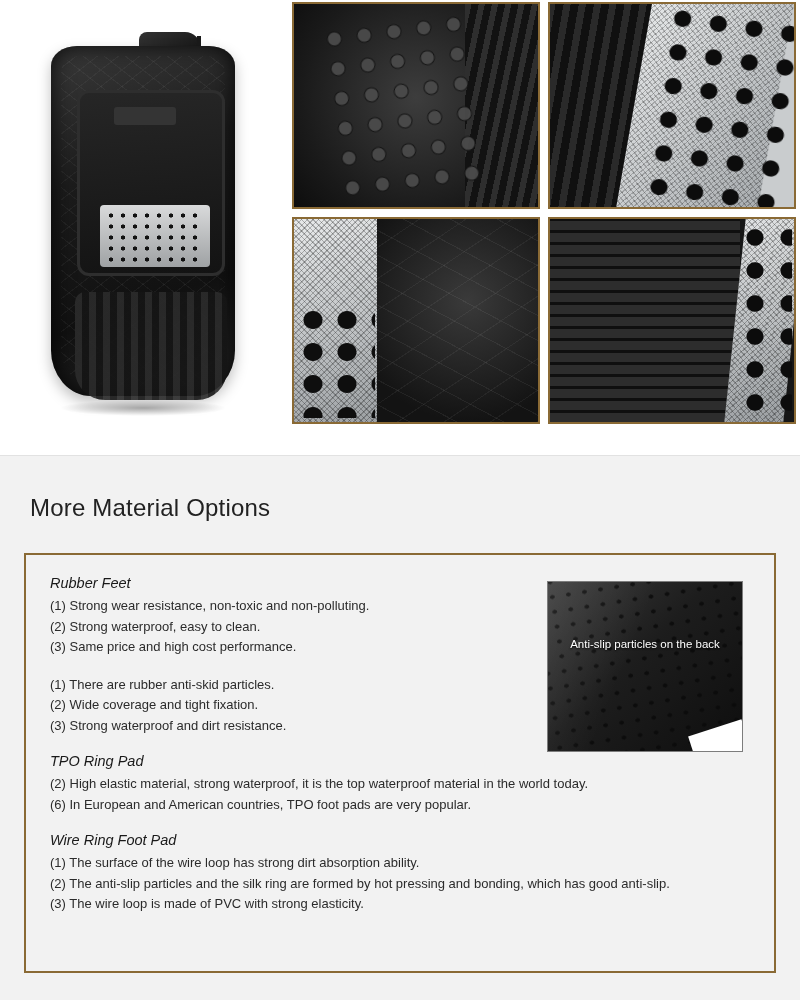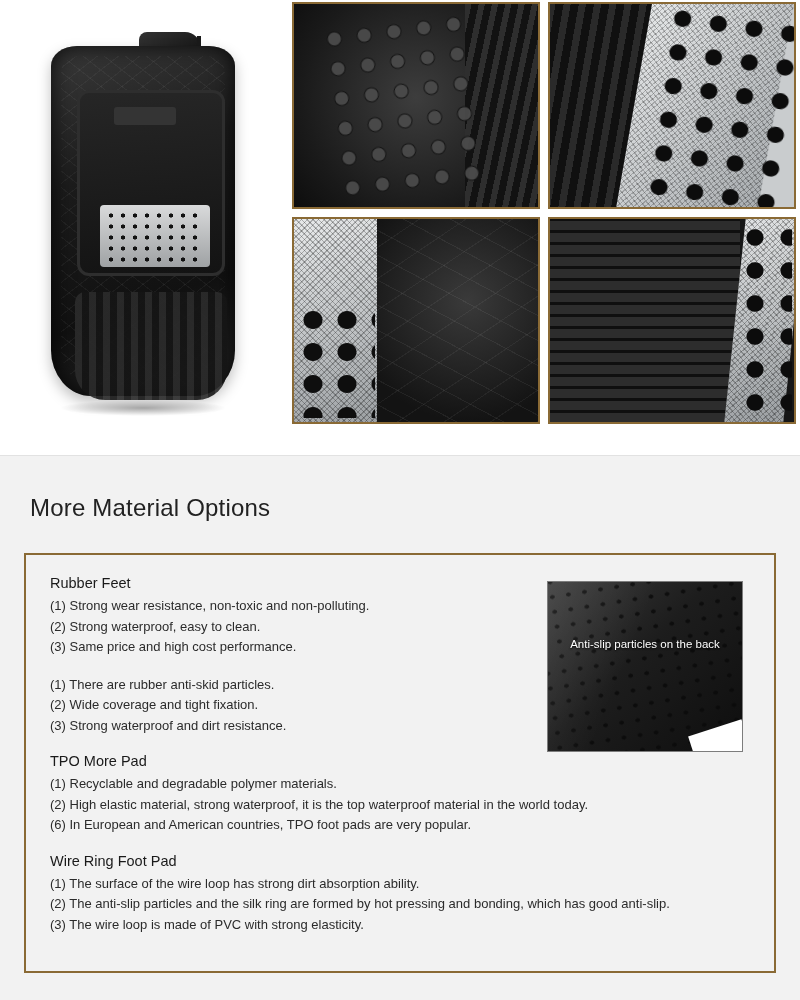--- a/index.html
+++ b/index.html
@@ -246,20 +246,21 @@
     padding: 20px 0 0 24px;
     width: 720px;
   }
   .section { margin-bottom: 17px; }
   .section:last-child { margin-bottom: 0; margin-top: 16px; }
   .sec-head {
     font-size: 14.5px;
     color: #1a1a1a;
     font-weight: 400;
     margin-bottom: 5px;
+    font-style: italic;
   }
   .sec-line {
     font-size: 13px;
     color: #2b2b2b;
     line-height: 20.5px;
     white-space: nowrap;
   }
 
   
   .back-photo {
@@ -356,22 +357,21 @@
           <div class="sec-line">(3) Same price and high cost performance.</div>
         </div>
 
         <div class="section">
           <div class="sec-line">(1) There are rubber anti-skid particles.</div>
           <div class="sec-line">(2) Wide coverage and tight fixation.</div>
           <div class="sec-line">(3) Strong waterproof and dirt resistance.</div>
         </div>
 
         <div class="section">
-          <div class="sec-head">TPO More Pad</div>
-          <div class="sec-line">(1) Recyclable and degradable polymer materials.</div>
+          <div class="sec-head">TPO Ring Pad</div>
           <div class="sec-line">(2) High elastic material, strong waterproof, it is the top waterproof material in the world today.</div>
           <div class="sec-line">(6) In European and American countries, TPO foot pads are very popular.</div>
         </div>
 
         <div class="section">
           <div class="sec-head">Wire Ring Foot Pad</div>
           <div class="sec-line">(1) The surface of the wire loop has strong dirt absorption ability.</div>
           <div class="sec-line">(2) The anti-slip particles and the silk ring are formed by hot pressing and bonding, which has good anti-slip.</div>
           <div class="sec-line">(3) The wire loop is made of PVC with strong elasticity.</div>
         </div>

